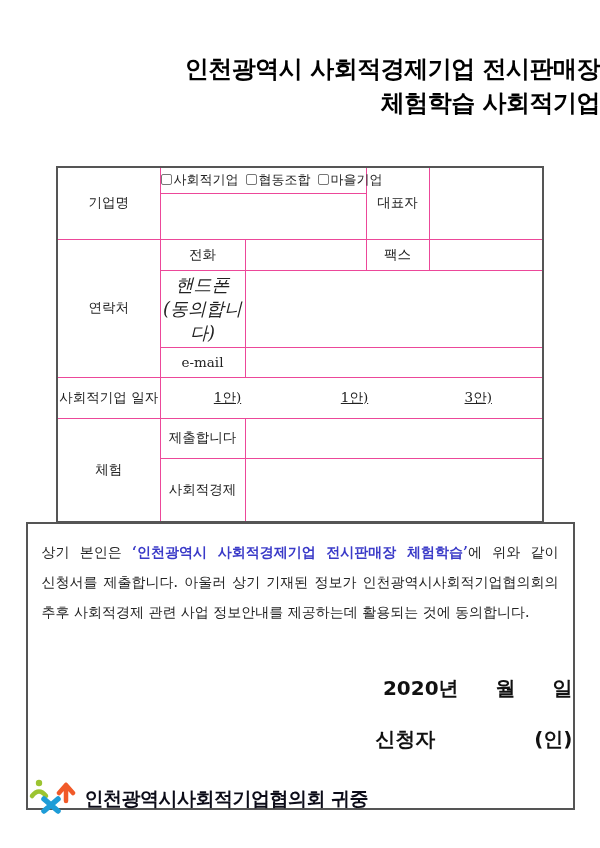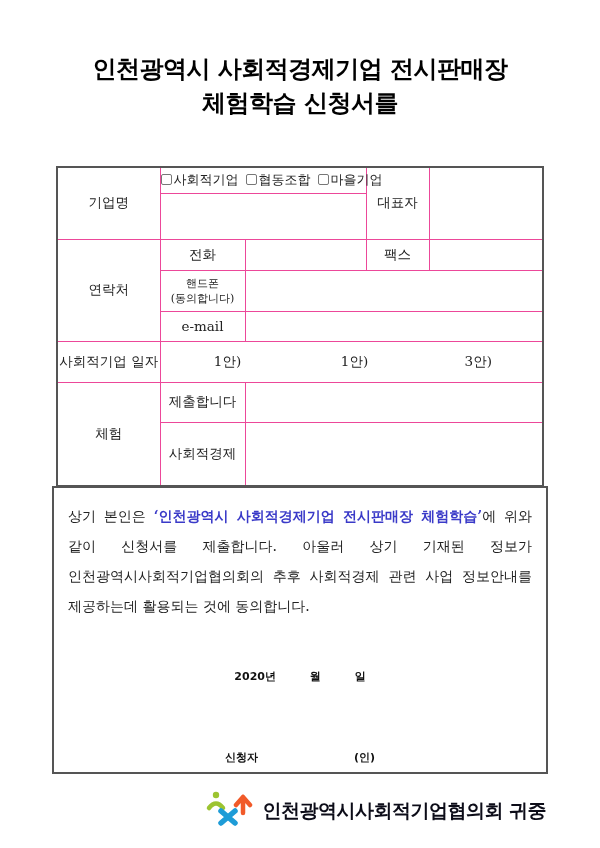--- a/index.html
+++ b/index.html
@@ -6,21 +6,21 @@
   html,body { width:600px; background:#ffffff; }
   body {
     width:600px; height:848px;
     font-family:"DejaVu Serif","Liberation Serif",serif;
     color:#1a1a1a;
     position:relative;
     overflow:hidden;
   }
   .title {
     margin-top:52px;
-    text-align:center;
+    text-align:right;
     font-family:"DejaVu Sans","Liberation Sans",sans-serif;
     font-weight:900;
     font-size:24px;
     line-height:34px;
     color:#000;
     letter-spacing:-0.5px;
   }
   table.form {
     width:486px;
     margin:46px auto 0 auto;
@@ -39,72 +39,72 @@
   col.c1{width:103px;} col.c2{width:85px;} col.c3{width:121px;} col.c4{width:63px;} col.c5{width:114px;}
   tr.h26{height:26px;} tr.h46{height:46px;} tr.h31{height:31px;} tr.h41{height:41px;}
   tr.h30{height:30px;} tr.h40{height:40px;} tr.h64{height:64px;}
   td.cbcell { text-align:left; padding-left:8px; font-size:13px; white-space:nowrap; }
   .cb {
     display:inline-block; width:11px; height:11px;
     border:1px solid #777; border-radius:2px;
     margin-right:2px; vertical-align:-1px; background:#fff;
   }
   .cbgroup { margin-right:7px; }
-  td.opts { text-align:left; padding-left:8px; }
+  td.opts { text-align:left; padding-left:8px;text-decoration:underline; }
   .optwrap { display:grid; grid-template-columns:134px 120px auto; }
-  .sub { display:block; font-size:11px; }
+  .sub { display:block; font-size:18px;font-style:italic; }
   .agreement {
-    width:496px; height:288px;
+    width:549px; height:288px;
     margin:-1px auto 0 auto;
     border:2px solid #555;
     background:#fff;
   }
   .agreement p {
     padding:13px 14px 0 14px;
     font-size:14px;
     line-height:30px;
     text-align:justify;
     color:#222;
     word-break:keep-all;
   }
   .hl { color:#3a3ac8; font-weight:bold; }
   .dateline, .applicantline {
-    text-align:center;
+    text-align:right;
     font-family:"DejaVu Sans","Liberation Sans",sans-serif;
     font-weight:bold;
-    font-size:11px;
+    font-size:20px;
     color:#111;
   }
   .dateline { margin-top:48px; }
   .dateline .gap { margin-left:30px; }
-  .applicantline { margin-top:66px; }
+  .applicantline { margin-top:24px; }
   .applicantline .seal { margin-left:92px; }
   .footerline {
     margin-top:24px;
     display:flex;
     align-items:center;
-    justify-content:flex-end;
+    justify-content:flex-start;
     gap:9px;
   }
   .footerline .org {
     font-family:"DejaVu Sans","Liberation Sans",sans-serif;
     font-weight:900;
     font-size:19px;
     color:#0c0c18;
     letter-spacing:-0.5px;
   }
 </style>
 </head>
 <body>
 
 <div>
 
   <h1 class="title">
     <span>인천광역시 사회적경제기업 전시판매장</span><br>
-    <span>체험학습 신청서를</span>
+    <span>체험학습 사회적기업</span>
   </h1>
 
   <table class="form">
     <colgroup>
       <col class="c1">
         <col class="c2">
         <col class="c3">
         <col class="c4">
         <col class="c5">
     </colgroup>

